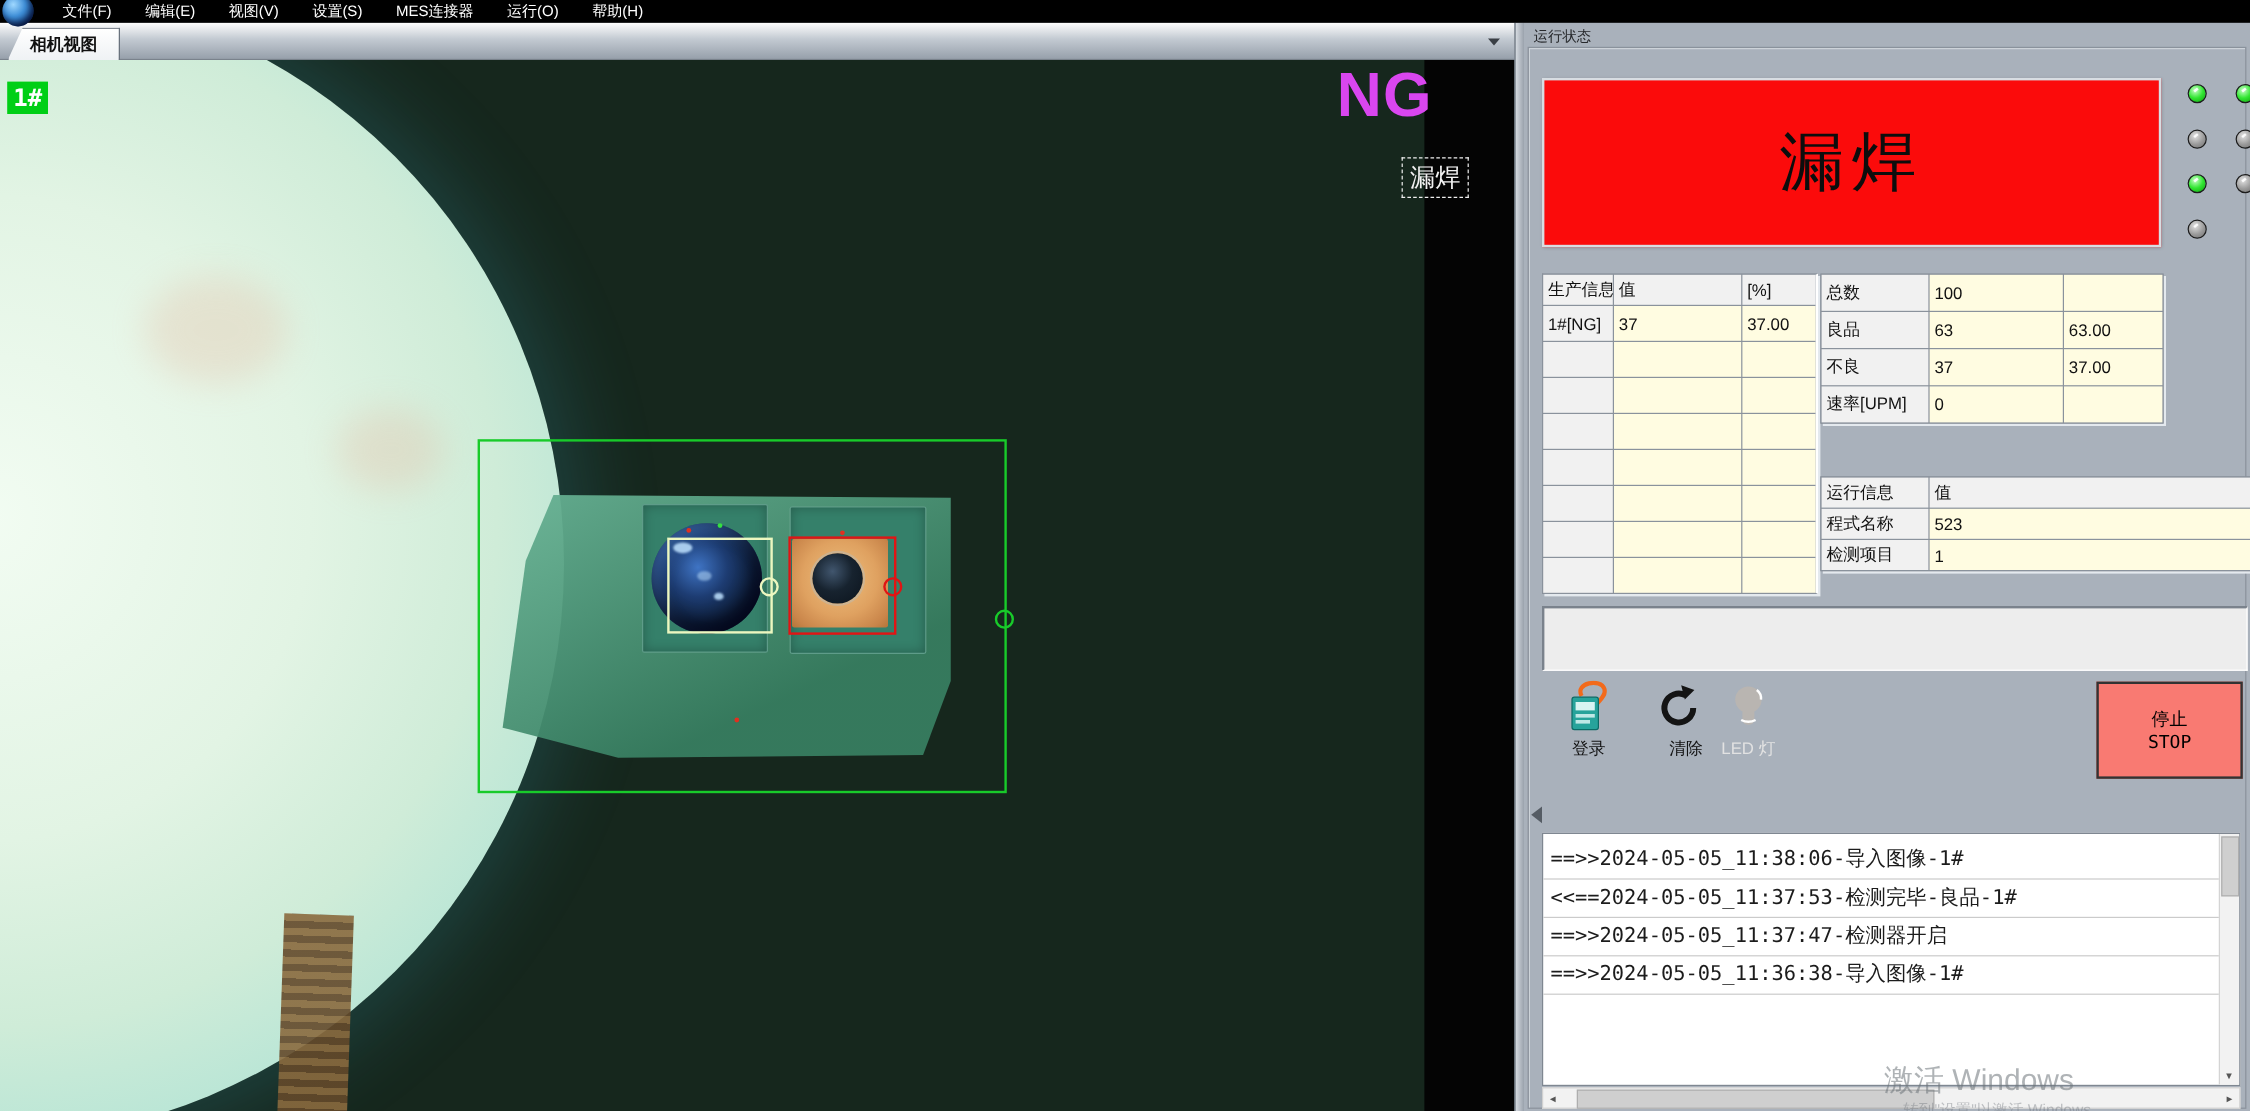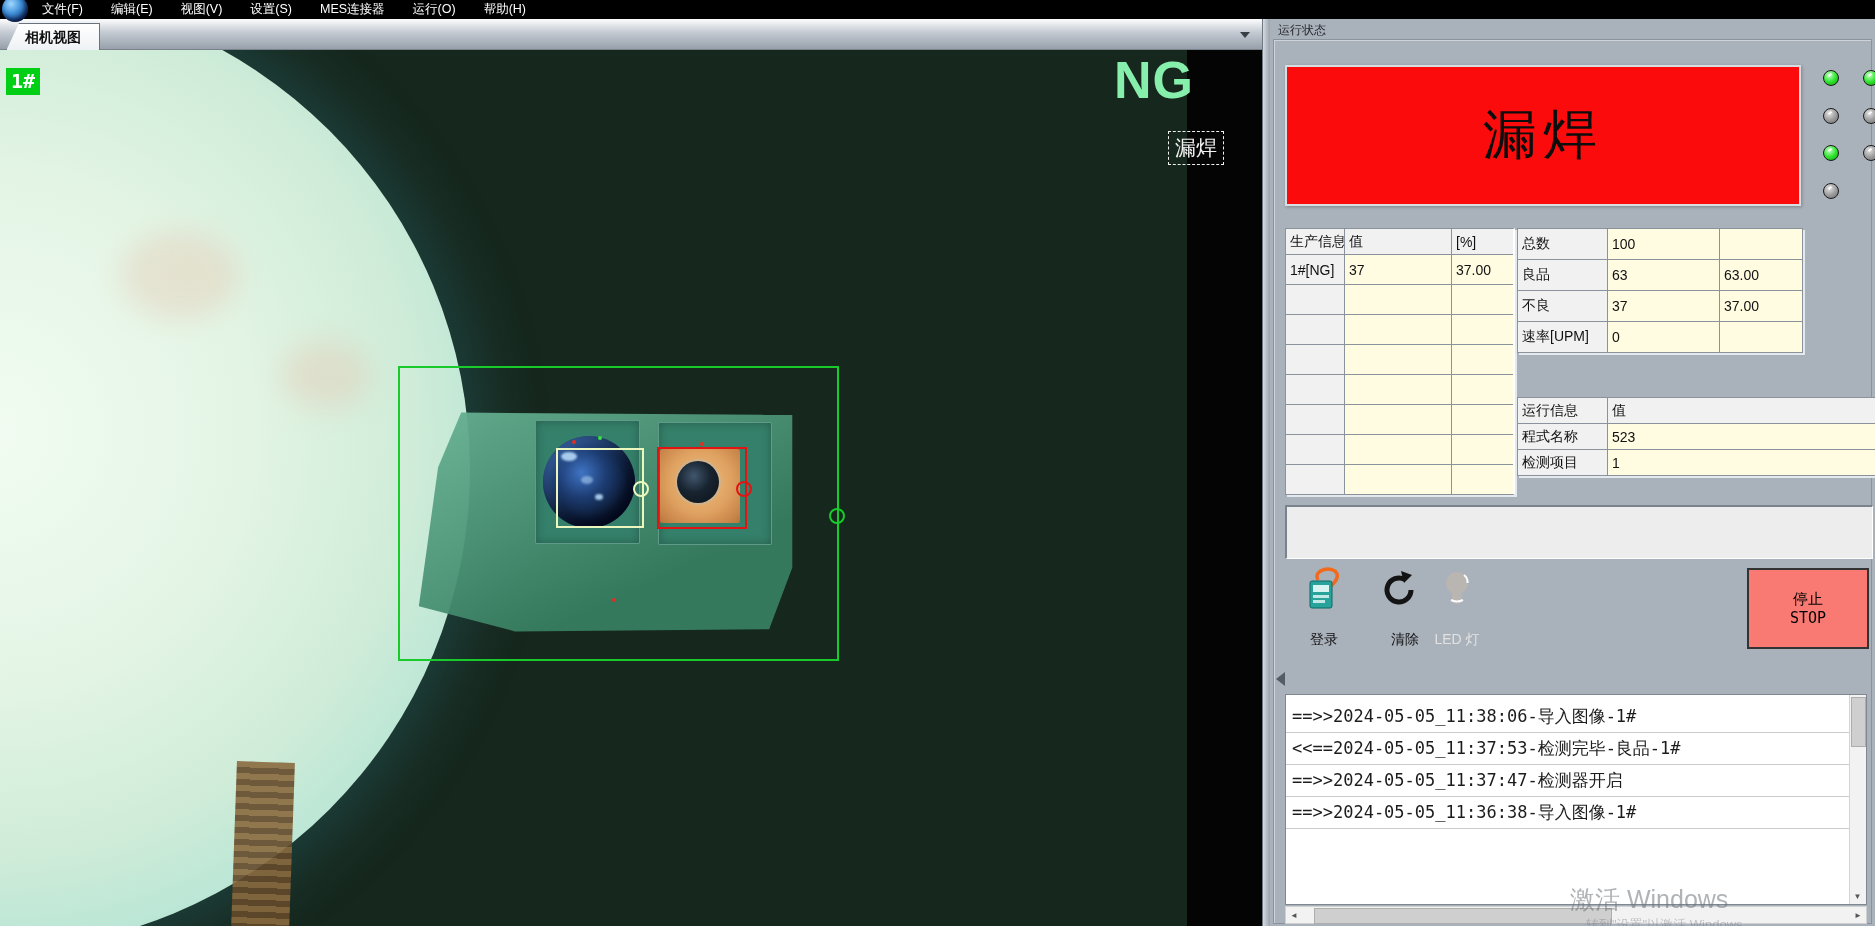--- a/index.html
+++ b/index.html
@@ -1,41 +1,41 @@
 <!DOCTYPE html>
 <html><head>
 <meta charset="utf-8">
 <style>
   html,body{margin:0;padding:0;background:#666;}
   #root{position:relative;width:1875px;height:926px;overflow:hidden;background:#a9b1bb;
         font-family:"Liberation Sans",sans-serif;color:#111;}
   .a{position:absolute;}
   
-  .menubar{left:0;top:0;width:1875px;height:19px;background:#000;display:flex;align-items:center;padding-left:28px;box-sizing:border-box;z-index:30;}
+  .menubar{left:0;top:0;width:1875px;height:19px;background:#000;display:flex;align-items:center;padding-left:38px;box-sizing:border-box;z-index:30;}
   .menuitem{color:#fff;font-size:12.5px;line-height:19px;padding:0 14px;cursor:default;white-space:nowrap;}
   .logo{left:2px;top:-4px;width:26px;height:26px;border-radius:50%;z-index:31;
         background:radial-gradient(circle at 35% 30%,#9fd8ff 0%,#3f8fd8 40%,#123d7d 80%,#0a2450 100%);
         box-shadow:inset -2px -3px 5px rgba(0,0,30,.7);}
   
   .tabstrip1{left:0;top:19px;width:1262px;height:31px;background:linear-gradient(#fdfdfd,#c3cad2 45%,#97a0ab);border-bottom:1px solid #7a828c;box-sizing:border-box;padding-left:40px;}
   .camtab{left:6px;top:4px;width:92px;height:27px;background:linear-gradient(#ffffff,#eef1f4);
           border:1px solid #69727d;border-bottom:none;clip-path:polygon(13px 0,100% 0,100% 100%,0 100%);
           font-weight:bold;font-size:14px;display:flex;align-items:center;justify-content:center;}
   .ddarrow{left:1240px;top:32px;width:0;height:0;border-left:5px solid transparent;border-right:5px solid transparent;border-top:6px solid #3a3f45;}
   
   .camera{left:0;top:50px;width:1262px;height:876px;background:#16271d;overflow:hidden;}
   .blackband{left:1187px;top:0;width:75px;height:876px;background:#040404;}
   .disc{left:-490px;top:-60px;width:960px;height:960px;border-radius:50%;
         background:radial-gradient(circle at 50% 46%,#f2fcf2 0%,#e2f4e4 38%,#cfecd8 60%,#bbe6d6 73%,#85dcdc 84%,#47d2f2 90%,#1b6e86 94%,#08242e 97%,rgba(3,12,14,0) 100%);
         box-shadow:0 0 70px 15px rgba(70,200,235,.18);}
   .discblotch{border-radius:50%;filter:blur(14px);background:#e5b9a0;opacity:.30;}
   .fixture{left:234px;top:712px;width:58px;height:168px;transform:rotate(2deg);opacity:.9;
            background:repeating-linear-gradient(180deg,#8a6a3e 0 6px,#64492a 6px 12px);}
   .badge1{left:6px;top:18px;background:#00cf16;color:#fff;font-weight:bold;font-size:20px;line-height:27px;padding:0 5px;font-family:"DejaVu Sans Mono",monospace;}
-  .ngtext{left:1114px;top:0px;color:#86efac;font-size:52px;font-weight:bold;letter-spacing:1px;line-height:60px;}
+  .ngtext{left:1114px;top:0px;color:#d946ef;font-size:52px;font-weight:bold;letter-spacing:1px;line-height:60px;}
   .defecttag{left:1168px;top:81px;border:1px dashed #f0f0f0;color:#f2f2f2;font-size:21px;padding:2px 6px;}
   .substrate{left:415px;top:358px;width:385px;height:228px;
              background:linear-gradient(155deg,rgba(104,178,148,.95),rgba(56,128,98,.92) 70%);
              clip-path:polygon(12% 2%,98% 3%,98% 70%,92% 97%,26% 98%,1% 87%,6% 26%);}
   .pad{background:#35806a;border:1px solid rgba(220,240,230,.25);box-shadow:inset 0 0 10px rgba(0,0,0,.28);border-radius:2px;}
   .dome{left:543px;top:386px;width:92px;height:92px;border-radius:50%;
         background:radial-gradient(circle at 42% 40%,#3f74c4 0%,#1d3c72 32%,#0d1d36 62%,#081020 100%);
         box-shadow:inset -5px -7px 14px rgba(0,0,20,.8),inset 6px 6px 12px rgba(90,150,230,.45);}
   .domedot{border-radius:50%;background:#bfe2ff;opacity:.85;filter:blur(1px);}
   .ybox{left:556px;top:398px;width:84px;height:76px;border:2px solid #ecf7c0;}
@@ -59,21 +59,21 @@
   .bannertext{font-size:54px;color:#0d0d0d;font-family:"DejaVu Serif",serif;letter-spacing:6px;}
   .led{width:16px;height:16px;border-radius:50%;border:1px solid #1c1c1c;box-sizing:border-box;}
   .led.on{background:radial-gradient(circle at 38% 30%,#c8ffc8 0%,#32e632 50%,#0d9c0d 100%);}
   .led.off{background:radial-gradient(circle at 38% 30%,#e2e2e2 0%,#9a9a9a 55%,#6e6e6e 100%);}
   .led::after{content:"";position:absolute;left:4px;top:3px;width:4px;height:2px;background:rgba(255,255,255,.9);transform:rotate(-40deg);}
   .grid{display:grid;background:#8a929c;gap:1px;border:1px solid #8a929c;box-shadow:2px 2px 0 #e4e9ee;}
   .cell{background:#fffce1;font-size:14px;padding-left:4px;display:flex;align-items:center;white-space:nowrap;overflow:hidden;}
   .cell.h{background:#f1f1f1;}
   .msgbox{left:15px;top:486px;width:588px;height:54px;background:#ededed;border-top:2px solid #7a828c;border-left:2px solid #7a828c;border-right:1px solid #fff;border-bottom:1px solid #fff;box-sizing:border-box;}
   .toolbtn{display:flex;flex-direction:column;align-items:center;width:60px;cursor:pointer;}
-  .toolbtn .lbl{font-size:14px;margin-top:20px;}
+  .toolbtn .lbl{font-size:14px;margin-top:4px;}
   .stopbtn{left:477px;top:549px;width:122px;height:81px;background:#f97a72;border:2px solid #333;box-sizing:border-box;
            display:flex;flex-direction:column;align-items:center;justify-content:center;cursor:pointer;}
   .stopbtn span{font-size:15px;color:#000000;line-height:19px;font-family:"DejaVu Sans Mono",monospace;}
   
   .tabscroll{left:6px;top:653px;width:0;height:0;border-top:7px solid transparent;border-bottom:7px solid transparent;border-right:9px solid #555c64;}
   .logtab{height:28px;display:flex;align-items:center;justify-content:center;font-size:14px;box-sizing:border-box;cursor:pointer;margin-top:48px;}
   .logtab.active{left:27px;top:646px;width:112px;background:linear-gradient(#ffffff,#f0f3f5);border:1px solid #69727d;border-bottom:none;clip-path:polygon(13px 0,100% 0,100% 100%,0 100%);}
   .logtab.inactive{left:141px;top:649px;width:106px;height:40px;background:linear-gradient(#f2f4f6,#ccd2d8);border:1px solid #8a929c;border-bottom:none;font-size:13.5px;}
   .logbox{left:15px;top:675px;width:582px;height:211px;background:#fff;border:1px solid #7f8791;box-sizing:border-box;overflow:hidden;}
   .logentry{height:31px;line-height:31px;border-bottom:1px solid #cbcbcb;font-family:"DejaVu Sans Mono",monospace;font-size:17px;color:#1c1c1c;padding-left:6px;white-space:nowrap;}

